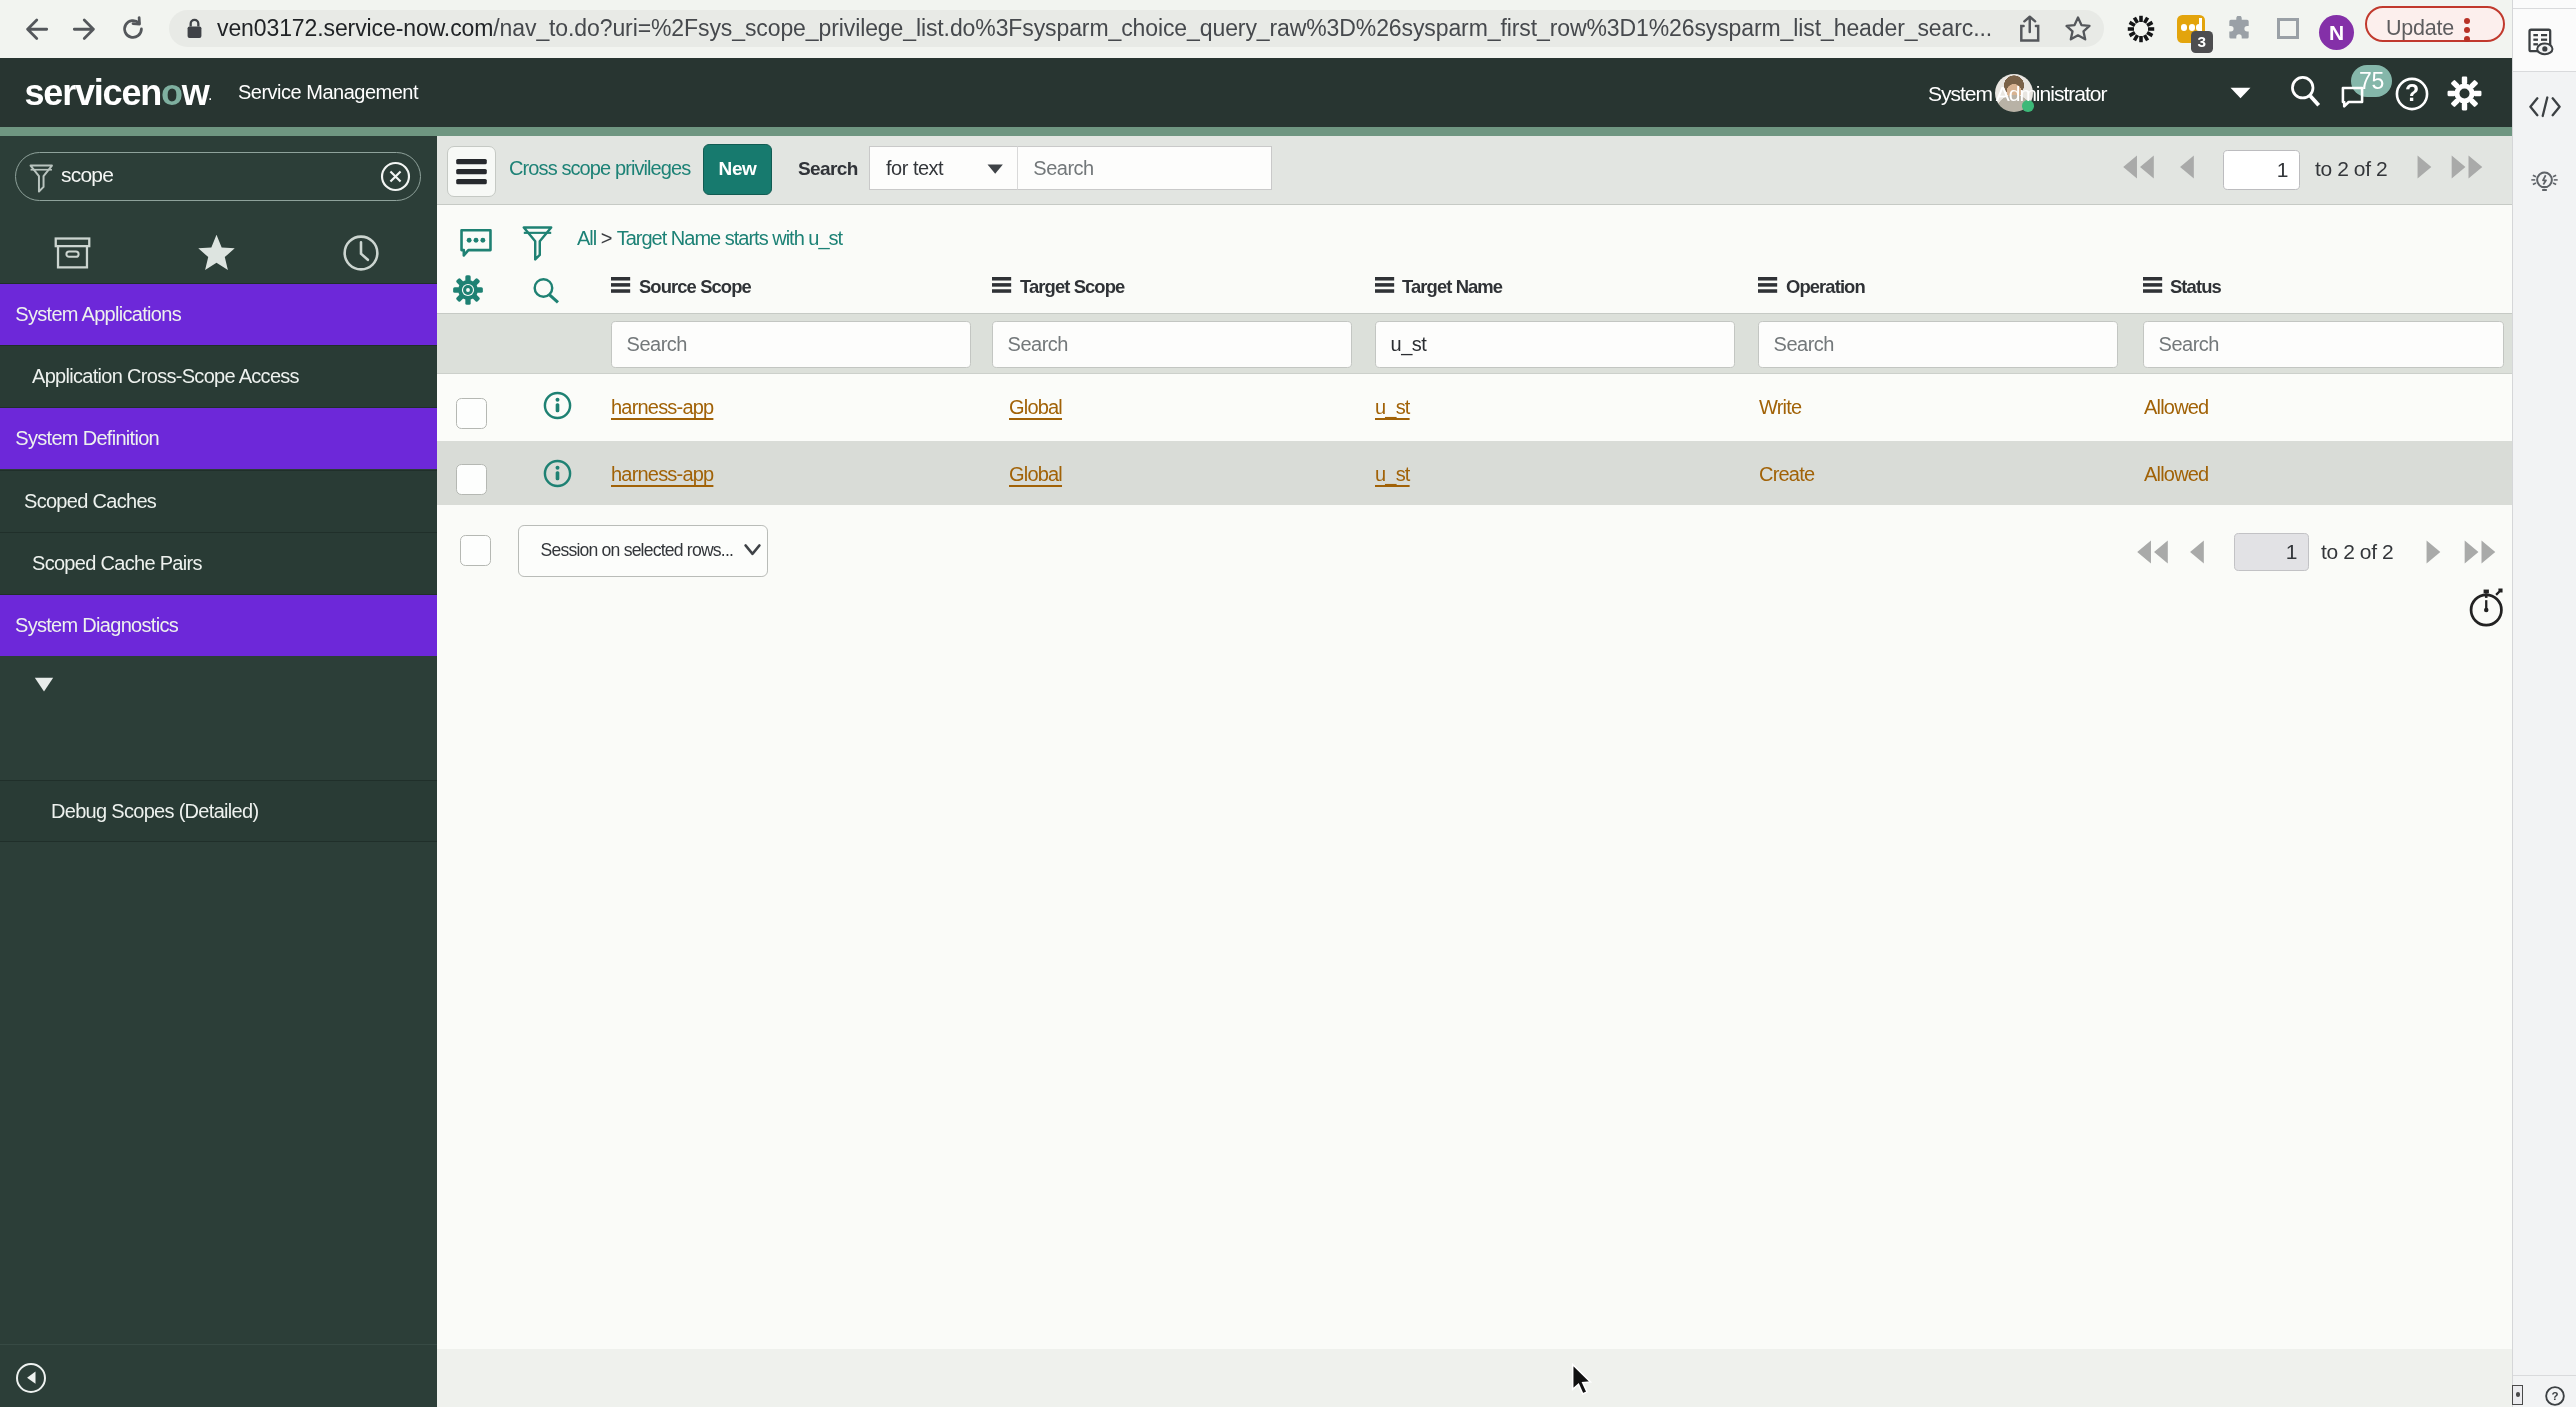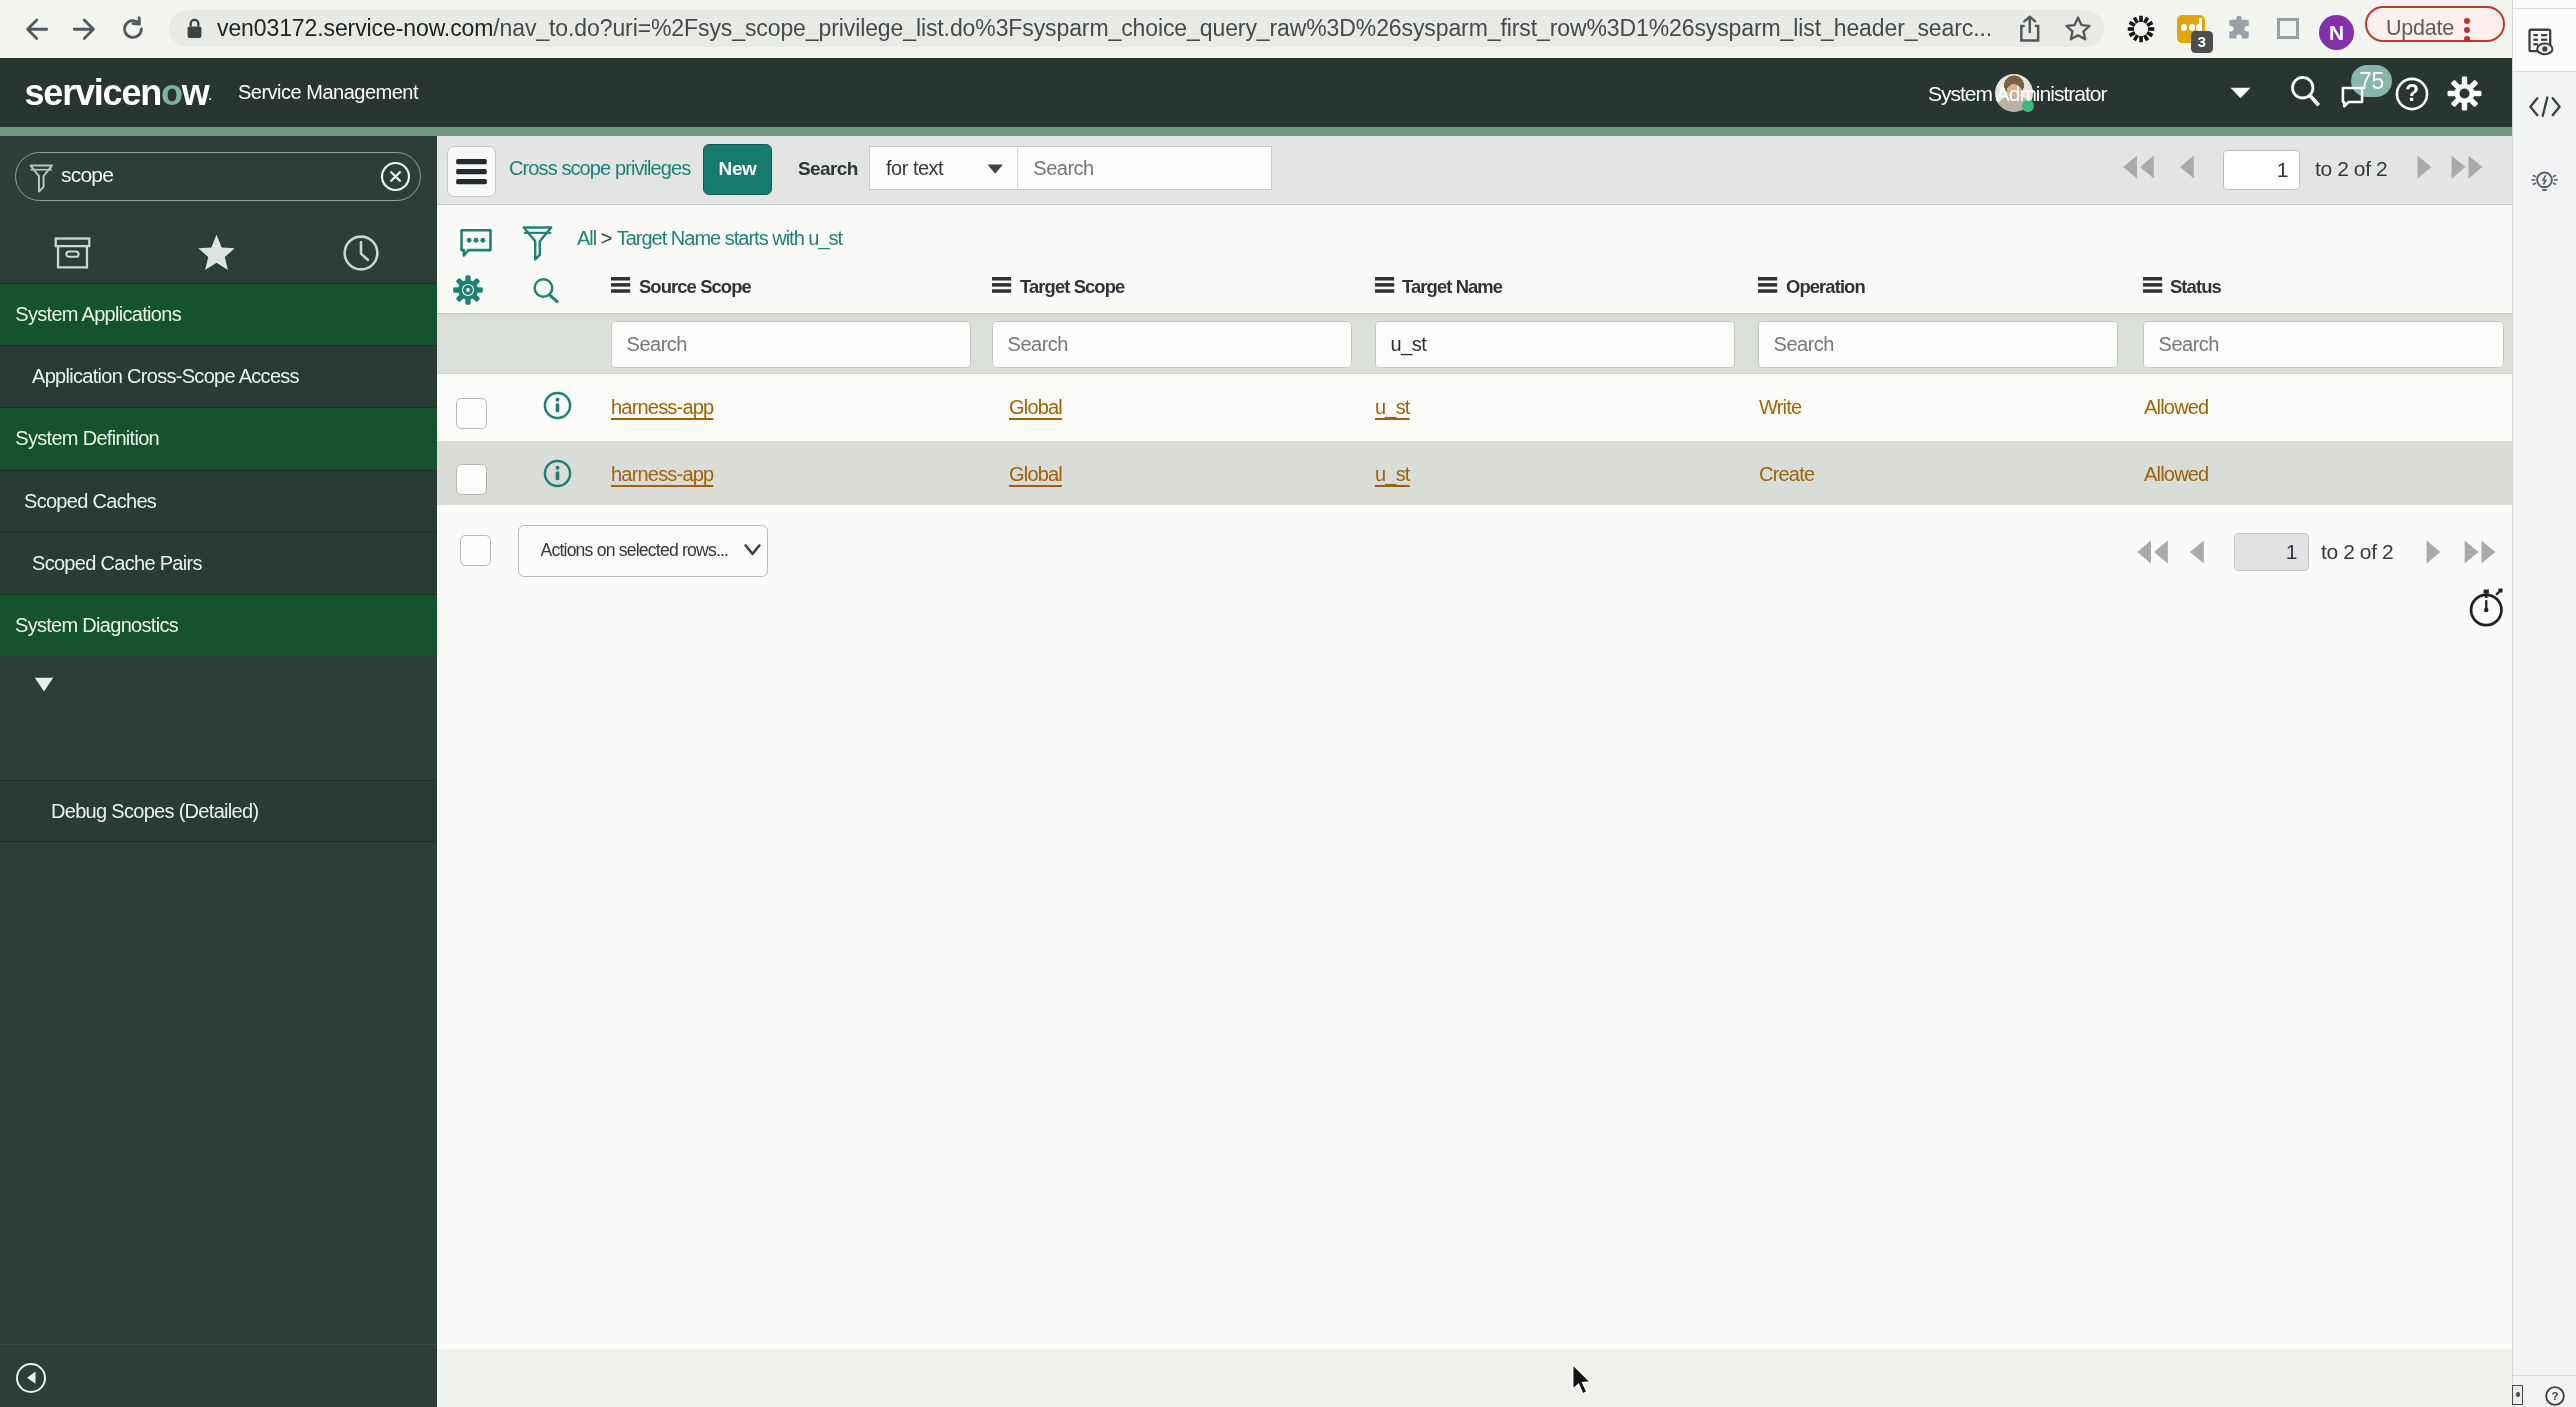--- a/index.html
+++ b/index.html
@@ -30,21 +30,21 @@
               radial-gradient(circle at 50% 30%, #7a6248 0 30%, rgba(0,0,0,0) 31%),
               #e9e6e1; }
 #avatardot { position:absolute; left:2022px; top:100px; width:11.5px; height:11.5px; border-radius:50%; background:#3cb878; }
 #badge75 { position:absolute; left:2351px; top:65px; width:41px; height:32px; border-radius:16px; background:#85b7aa; color:#fff; font-size:23px; text-align:center; line-height:32px; letter-spacing:-0.4px; }
 
 
 #sidebar { position:absolute; left:0; top:136px; width:437px; height:1271px; background:#2c3e38; }
 #sbfilter { position:absolute; left:15.3px; top:16px; width:406px; height:49px; border:1.5px solid #8fa29b; border-radius:25px; }
 #sbscope { position:absolute; left:61px; top:27px; font-size:21px; color:#f4f6f4; letter-spacing:-0.8px; }
 .sbrow { position:absolute; left:0; width:437px; height:62px; border-top:0.8px solid #202f2a; color:#edf1ee; font-size:20px; letter-spacing:-0.7px; line-height:61px; white-space:nowrap; }
-.sbhead { background:#14532d; }
+.sbhead { background:#6d28d9; }
 #sbicons svg { z-index:2; }
 .sbitem { background:#293b35; }
 #sbsep2 { position:absolute; left:0; top:1208px; width:437px; height:0.8px; background:#374a44; }
 #backbtn { position:absolute; left:16px; top:1227px; width:30px; height:30px; border:2.3px solid #eef2f0; border-radius:50%; }
 
 
 #content { position:absolute; left:437px; top:136px; width:2075px; height:1271px; background:#fafbf8; }
 #toolbar { position:absolute; left:0; top:0; width:2075px; height:69px; background:#e2e5e1; border-bottom:1.5px solid #c6cac5; }
 #hamb { position:absolute; left:10px; top:10px; width:49px; height:51px; background:#f7f9f6; border:1.5px solid #c5c9c4; border-radius:7px; }
 #listtitle { position:absolute; left:72px; top:21px; font-size:20px; color:#1d8276; letter-spacing:-0.9px; }
@@ -362,21 +362,21 @@
   </div>
   <div class="row" style="top:305px; height:64px; background:#d9dcd7;">
     <div class="checkbox" style="left:19px; top:23px;"></div>
     <div class="cell lnk" style="left:174px;">harness-app</div>
     <div class="cell lnk" style="left:572px;">Global</div>
     <div class="cell lnk" style="left:938px;">u_st</div>
     <div class="cell" style="left:1322px;">Create</div>
     <div class="cell" style="left:1707px;">Allowed</div>
   </div>
   <div class="checkbox" style="left:23px; top:399px;"></div>
-  <div id="actionsel">Actions on selected rows...</div>
+  <div id="actionsel">Session on selected rows...</div>
   <div id="botpag">
     <svg style="position:absolute; left:1697px; top:403px;" width="37" height="26" viewBox="0 0 48 34">
       <path d="M22 2 L4 17 L22 32 Z M44 2 L26 17 L44 32 Z" fill="#a9aaa9"></path>
     </svg>
     <svg style="position:absolute; left:1750px; top:403px;" width="18.4" height="26" viewBox="0 0 24 34">
       <path d="M22 2 L4 17 L22 32 Z" fill="#a9aaa9"></path>
     </svg>
     <div class="pgbox" style="left:1797px; top:397px; width:75px; height:38px; background:#e2e2e5; border-color:#c2c2c5; line-height:35px;">1</div>
     <div class="pgtxt" style="left:1884px; top:404px;">to 2 of 2</div>
     <svg style="position:absolute; left:1988px; top:403px;" width="18.4" height="26" viewBox="0 0 24 34">

